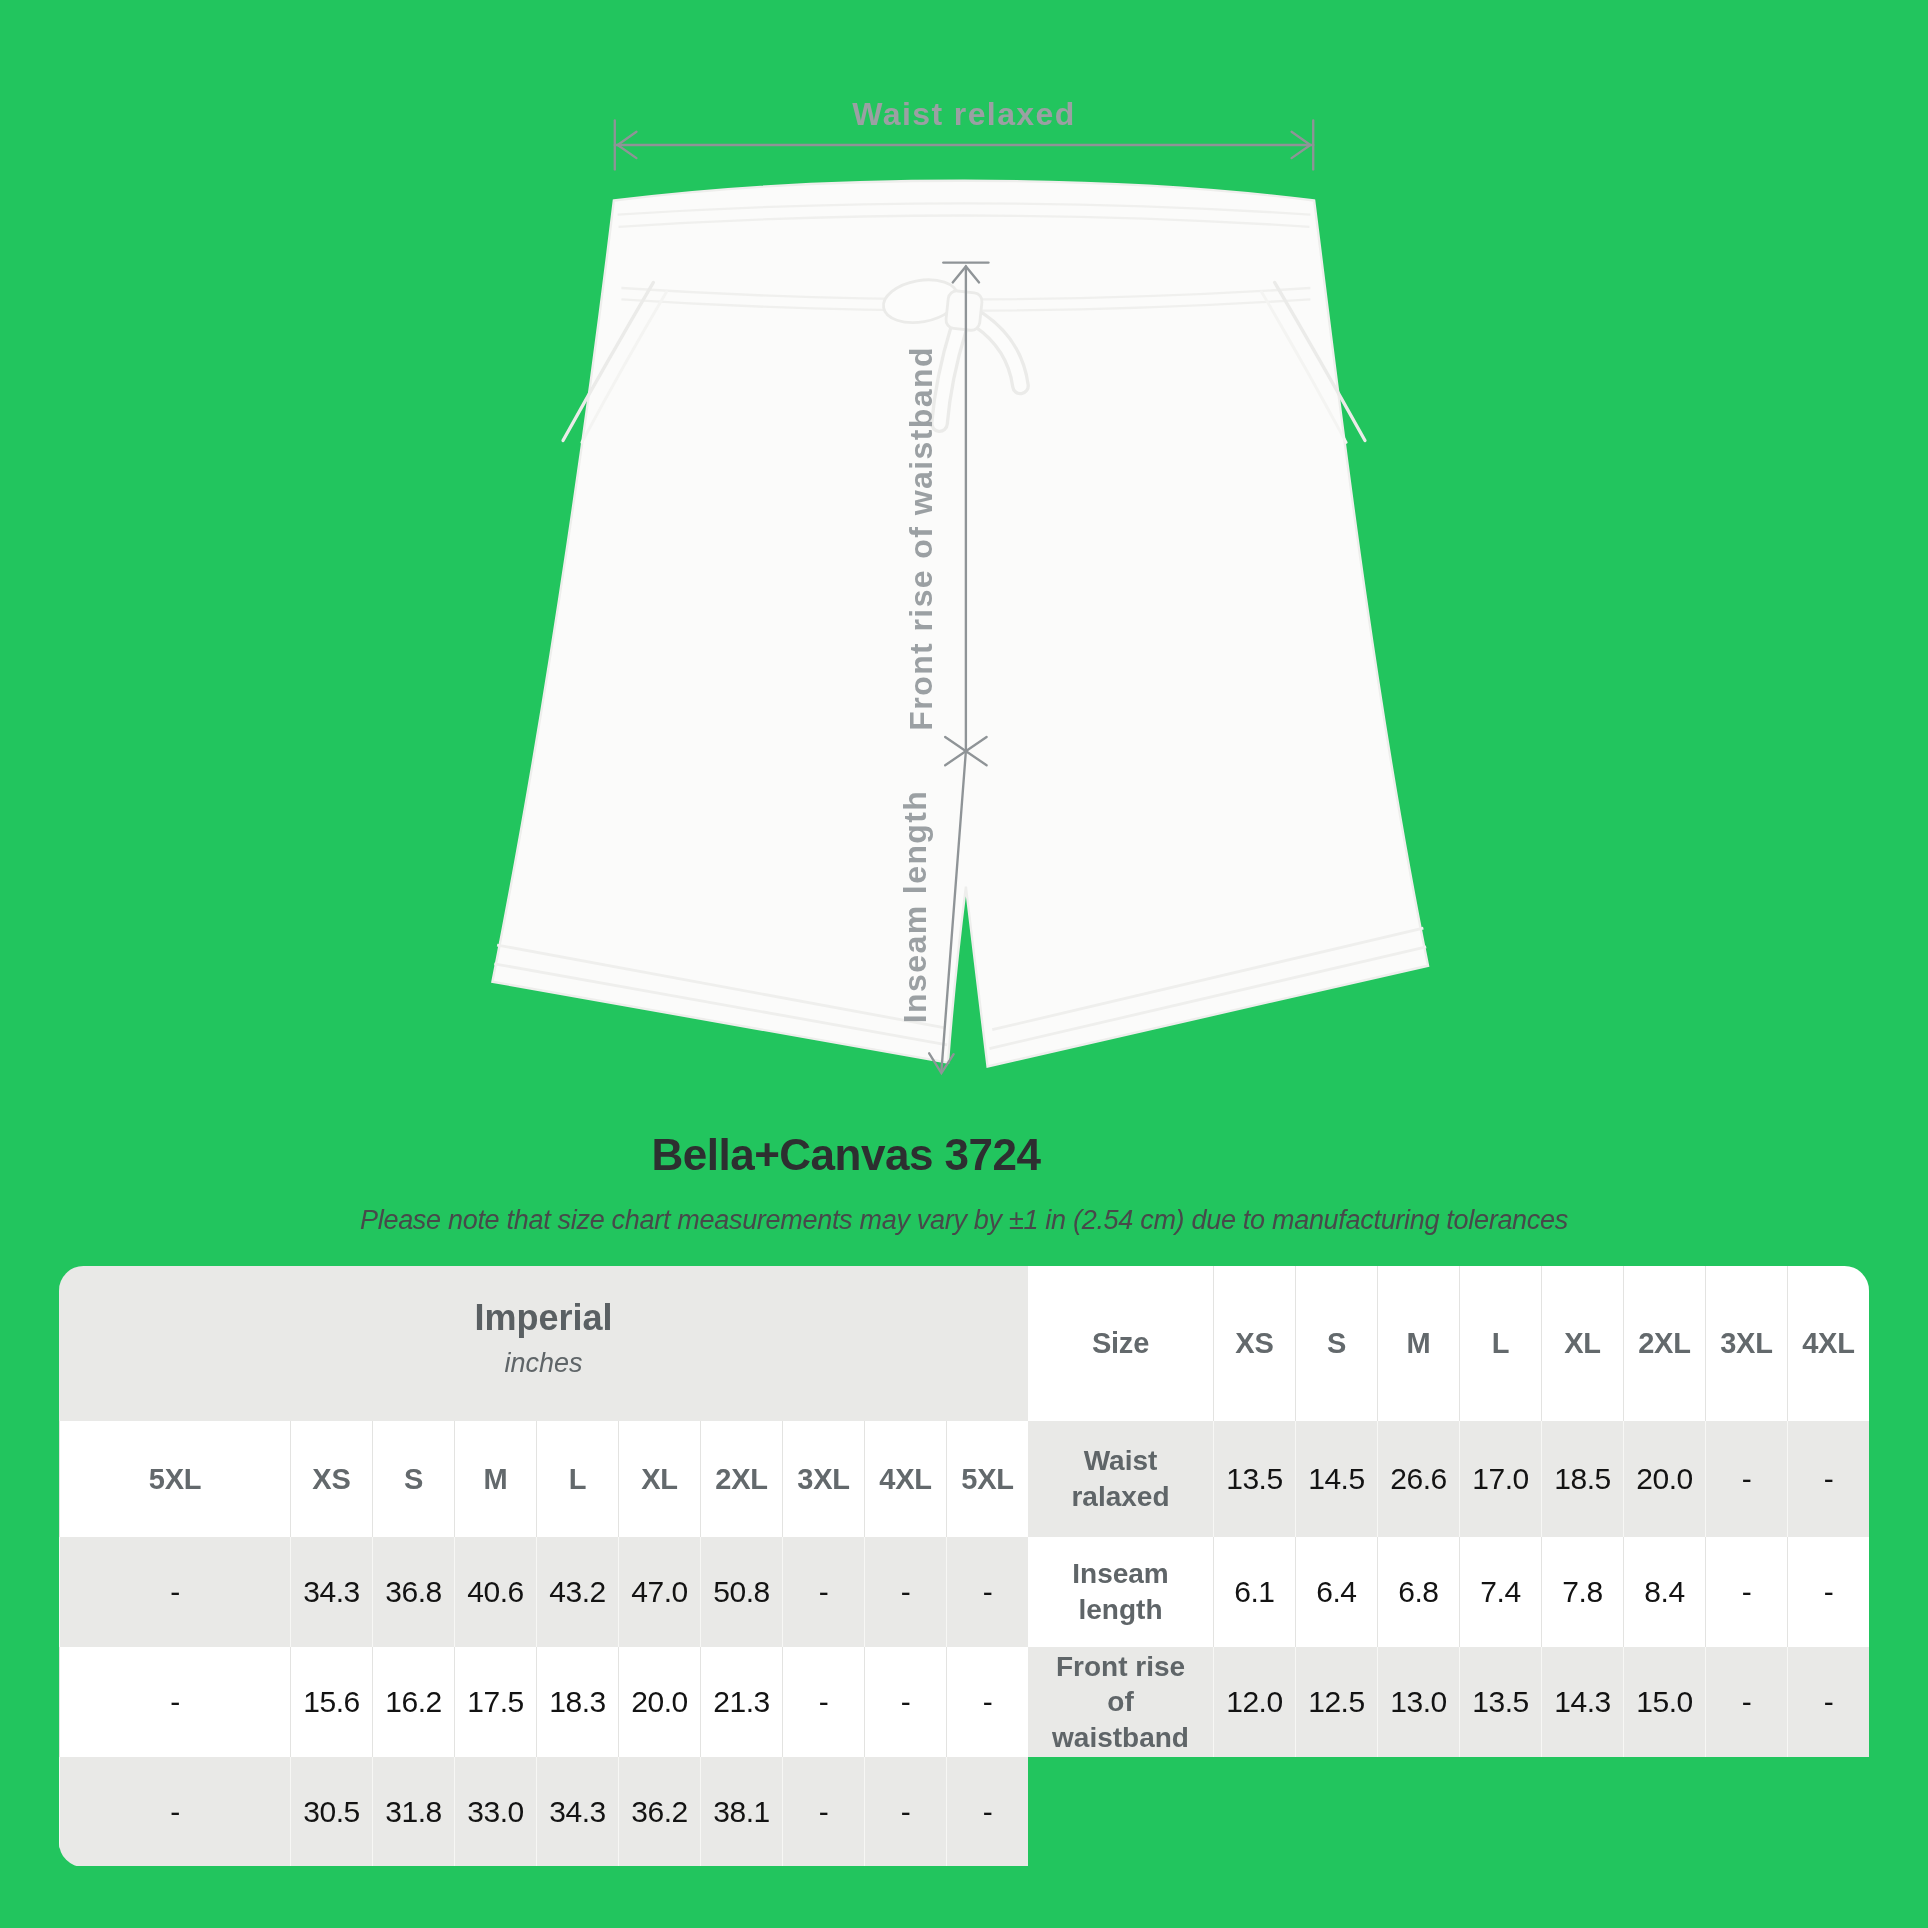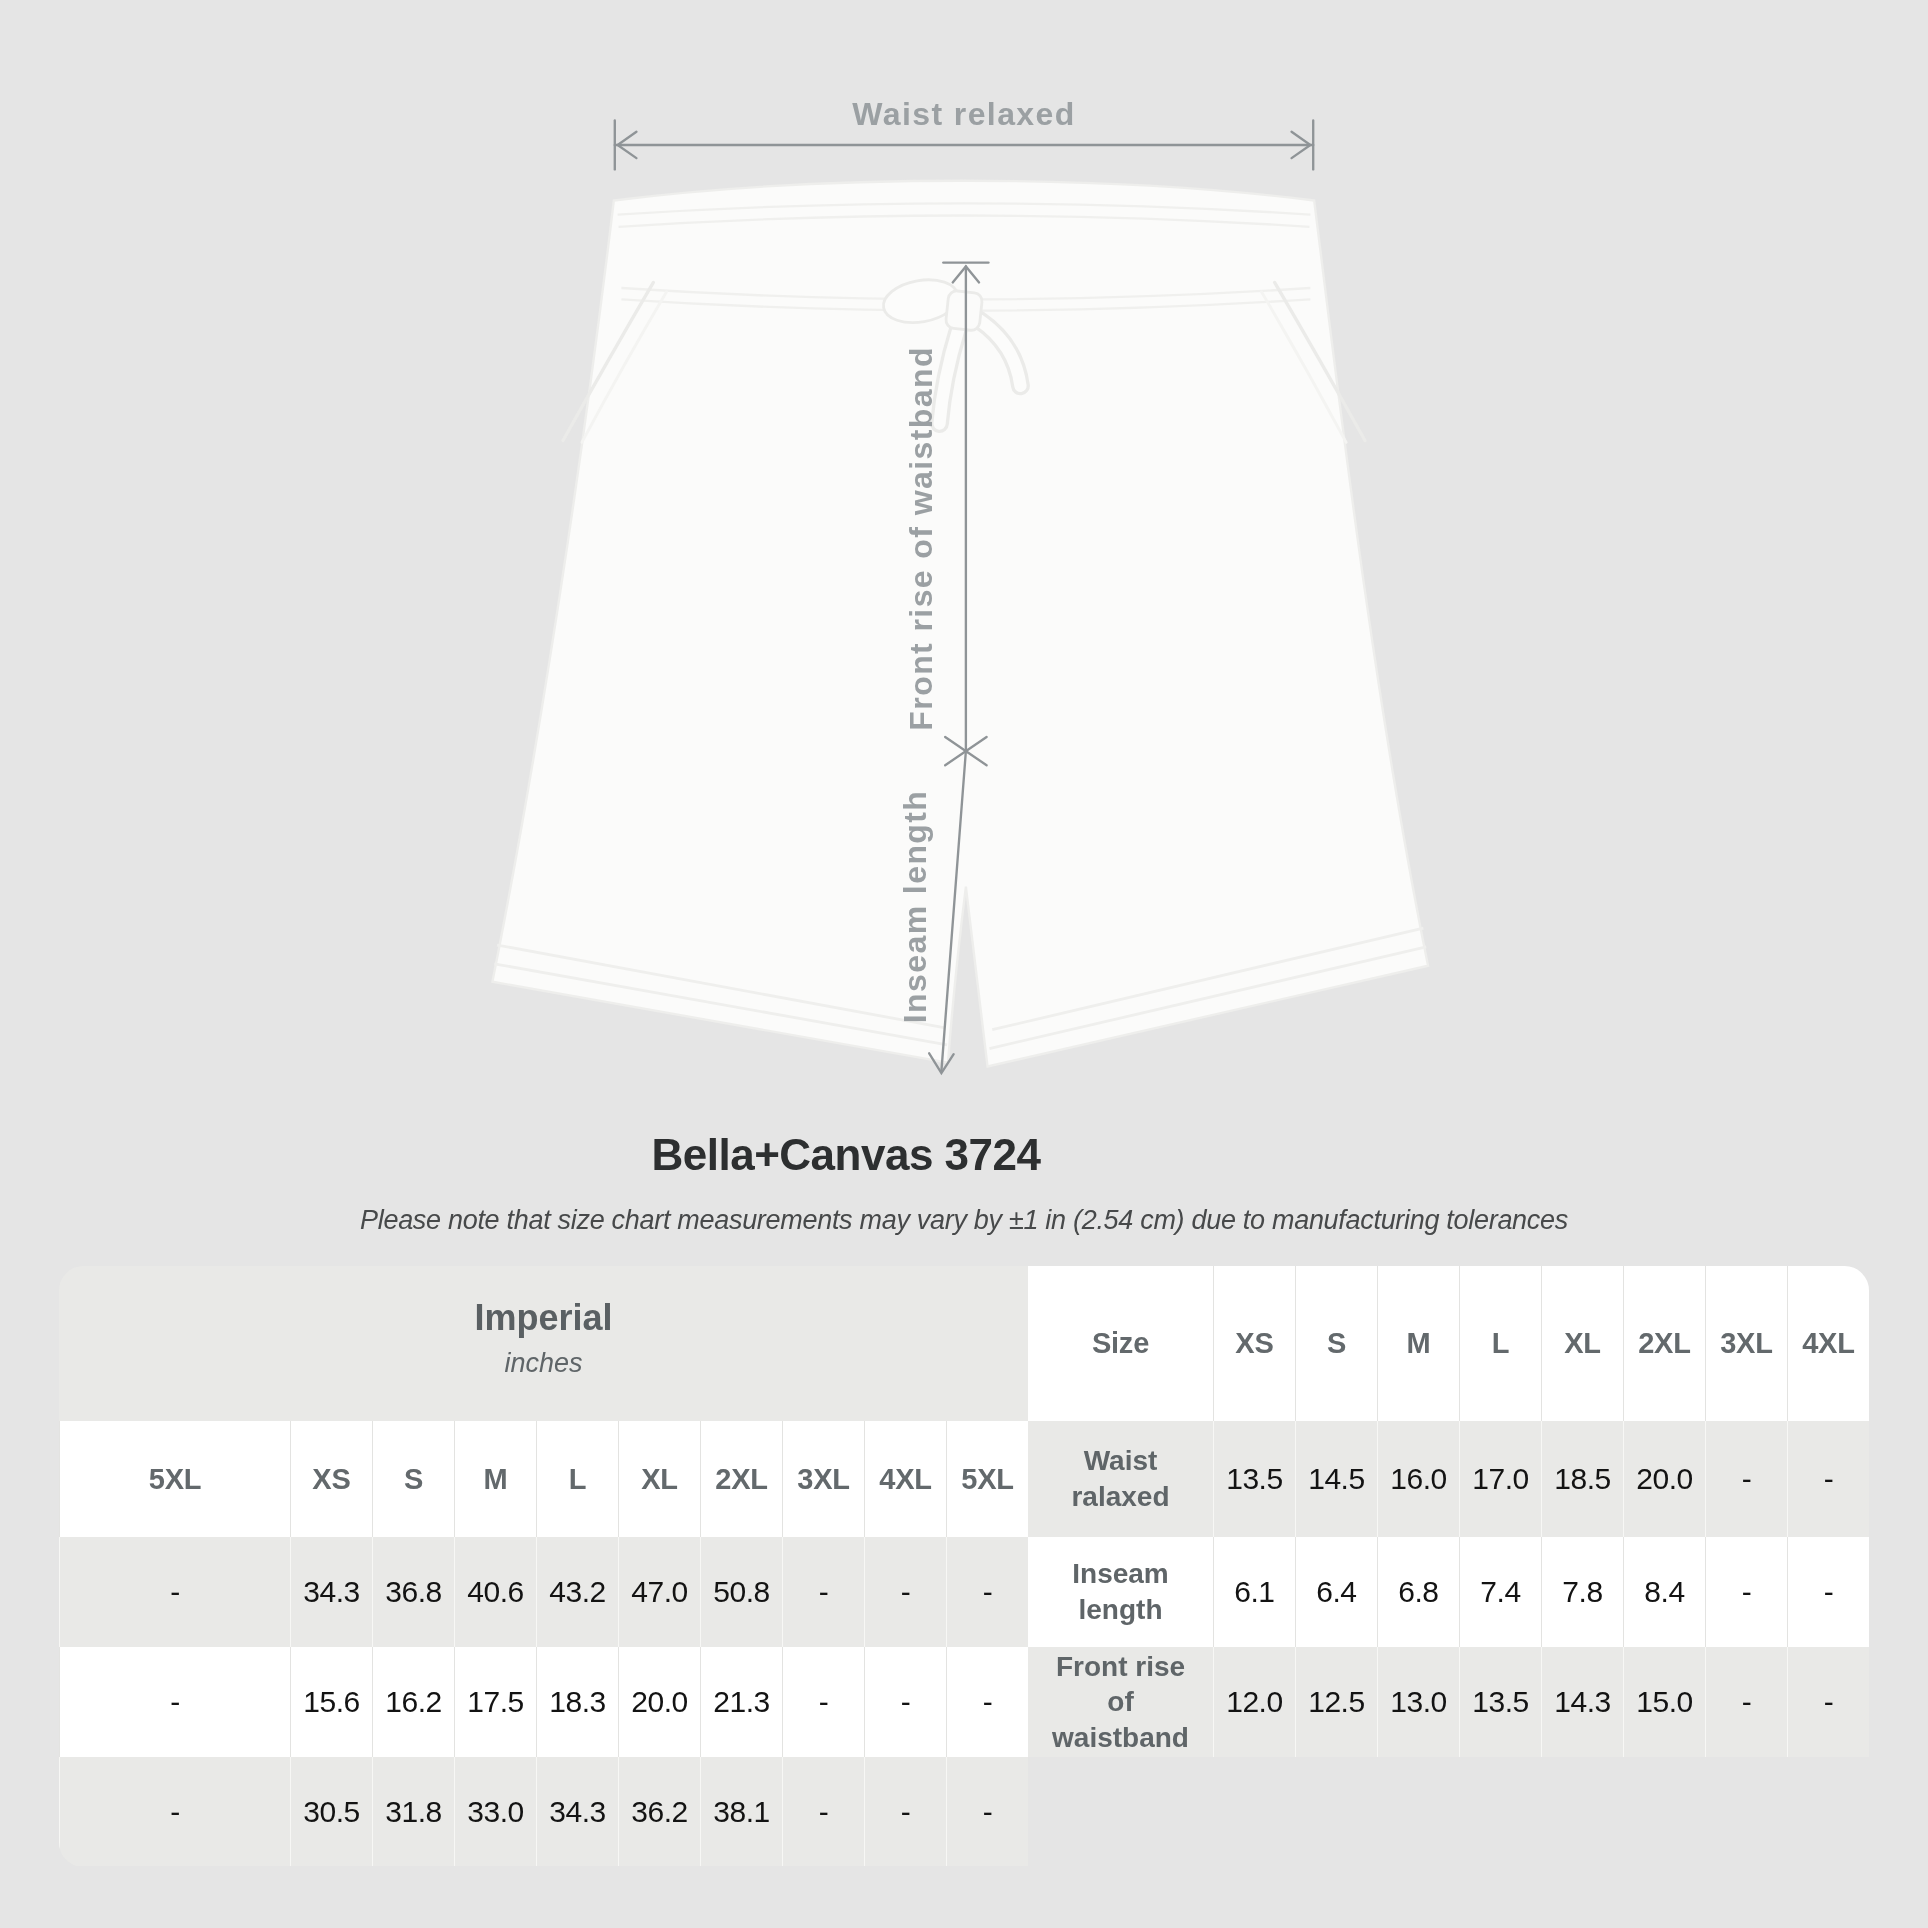--- a/index.html
+++ b/index.html
@@ -1,16 +1,16 @@
 <!DOCTYPE html>
 <html style="font-size:15px"><head>
 <meta charset="utf-8">
 <style>
   html,body{margin:0;padding:0;background:#ffffff;}
-  .page{position:relative;width:1928px;height:1928px;background:#e5e5e5;overflow:hidden;
+  .page{position:relative;width:1928px;height:1928px;background:#22c55e;overflow:hidden;
         font-family:"Liberation Sans","DejaVu Sans",sans-serif;}
 
   
   .diagram{position:absolute;left:0;top:0;width:1928px;height:1266px;display:block;}
   .dim-t{fill:#9ba0a3;font-size:34px;font-weight:bold;letter-spacing:1.5px;
          font-family:"Liberation Sans","DejaVu Sans",sans-serif;}
 
   
   .title{position:absolute;left:0;top:1130px;width:1692px;margin:0;text-align:center;
          font-size:44px;font-weight:bold;color:#2d2f30;letter-spacing:-0.5px;}
@@ -139,21 +139,21 @@
       <div class="cell hdr sep rw">M</div>
       <div class="cell hdr sep rw">L</div>
       <div class="cell hdr sep rw">XL</div>
       <div class="cell hdr sep rw">2XL</div>
       <div class="cell hdr sep rw">3XL</div>
       <div class="cell hdr sep rw">4XL</div>
       <div class="cell hdr sep rw">5XL</div>
       <div class="cell lbl rg">Waist ralaxed</div>
       <div class="cell val sep rg">13.5</div>
       <div class="cell val sep rg">14.5</div>
-      <div class="cell val sep rg">16.0</div>
+      <div class="cell val sep rg">26.6</div>
       <div class="cell val sep rg">17.0</div>
       <div class="cell val sep rg">18.5</div>
       <div class="cell val sep rg">20.0</div>
       <div class="cell val sep rg">-</div>
       <div class="cell val sep rg">-</div>
       <div class="cell val sep rg">-</div>
       <div class="cell val sep rg">34.3</div>
       <div class="cell val sep rg">36.8</div>
       <div class="cell val sep rg">40.6</div>
       <div class="cell val sep rg">43.2</div>

